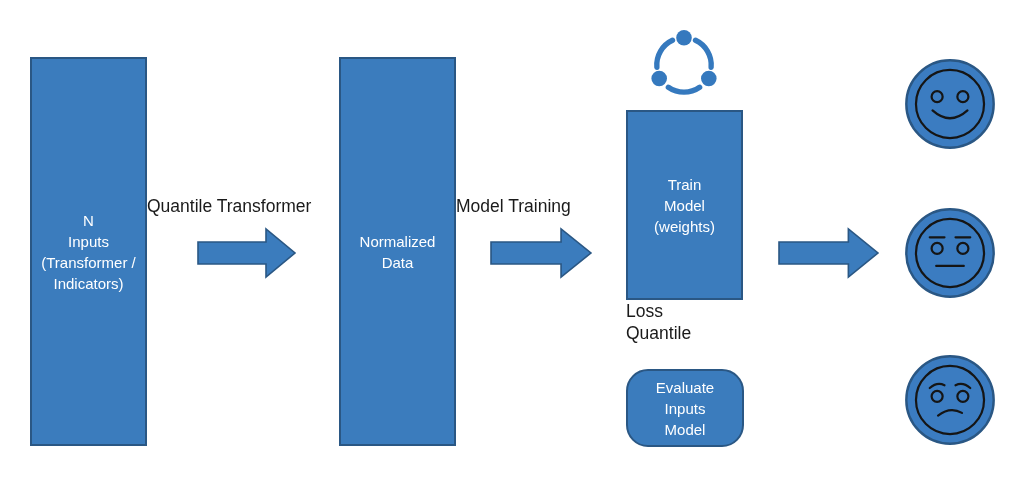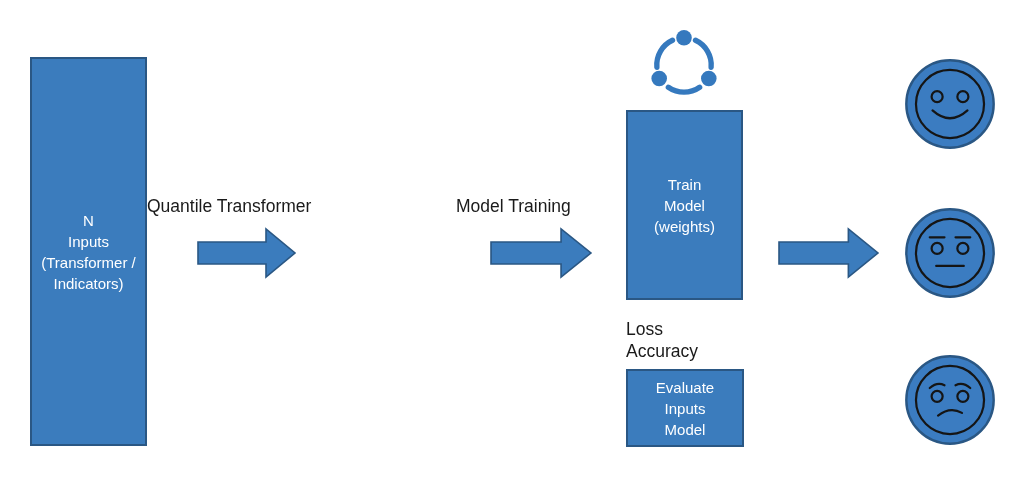--- a/index.html
+++ b/index.html
@@ -42,20 +42,26 @@
       <div>(Transformer /</div>
       <div>Indicators)</div>
     </div>
   </div>
 
   <div class="flow-label" style="left:147px;top:195px;width:196px;">Quantile Transformer</div>
   <svg class="arrow-svg" style="left:197px;top:227px;" width="100" height="52" viewBox="0 0 100 52" preserveAspectRatio="none">
     <polygon class="arrow-shape" points="1,15 69,15 69,2 98,26 69,50 69,37 1,37"></polygon>
   </svg>
 
+  <div class="box" style="left:339px;top:57px;width:117px;height:389px;">
+    <div class="box-text">
+      <div>Normalized</div>
+      <div>Data</div>
+    </div>
+  </div>
 
   <div class="flow-label" style="left:456px;top:195px;width:170px;">Model Training</div>
   <svg class="arrow-svg" style="left:490px;top:227px;" width="103" height="52" viewBox="0 0 100 52" preserveAspectRatio="none">
     <polygon class="arrow-shape" points="1,15 69,15 69,2 98,26 69,50 69,37 1,37"></polygon>
   </svg>
 
   <svg class="cycle-svg" style="left:649px;top:28px;" width="70" height="70" viewBox="0 0 72 72">
     <path class="cycle-arc" d="M47.8,12.6 A28,28 0 0 1 63.9,40.4"></path>
     <path class="cycle-arc" d="M52.1,60.9 A28,28 0 0 1 19.9,60.9"></path>
     <path class="cycle-arc" d="M8.1,40.4 A28,28 0 0 1 24.2,12.6"></path>
@@ -65,26 +71,26 @@
   </svg>
 
   <div class="box" style="left:626px;top:110px;width:117px;height:190px;">
     <div class="box-text">
       <div>Train</div>
       <div>Model</div>
       <div>(weights)</div>
     </div>
   </div>
 
-  <div class="flow-label" style="left:626px;top:318px;width:117px;">
+  <div class="flow-label" style="left:626px;top:300px;width:117px;">
     <div>Loss</div>
-    <div>Accuracy</div>
+    <div>Quantile</div>
   </div>
 
-  <div class="box" style="left:626px;top:369px;width:118px;height:78px;">
+  <div class="box" style="left:626px;top:369px;width:118px;height:78px;border-radius:22px;">
     <div class="box-text">
       <div>Evaluate</div>
       <div>Inputs</div>
       <div>Model</div>
     </div>
   </div>
 
   <svg class="arrow-svg" style="left:778px;top:227px;" width="102" height="52" viewBox="0 0 100 52" preserveAspectRatio="none">
     <polygon class="arrow-shape" points="1,15 69,15 69,2 98,26 69,50 69,37 1,37"></polygon>
   </svg>

